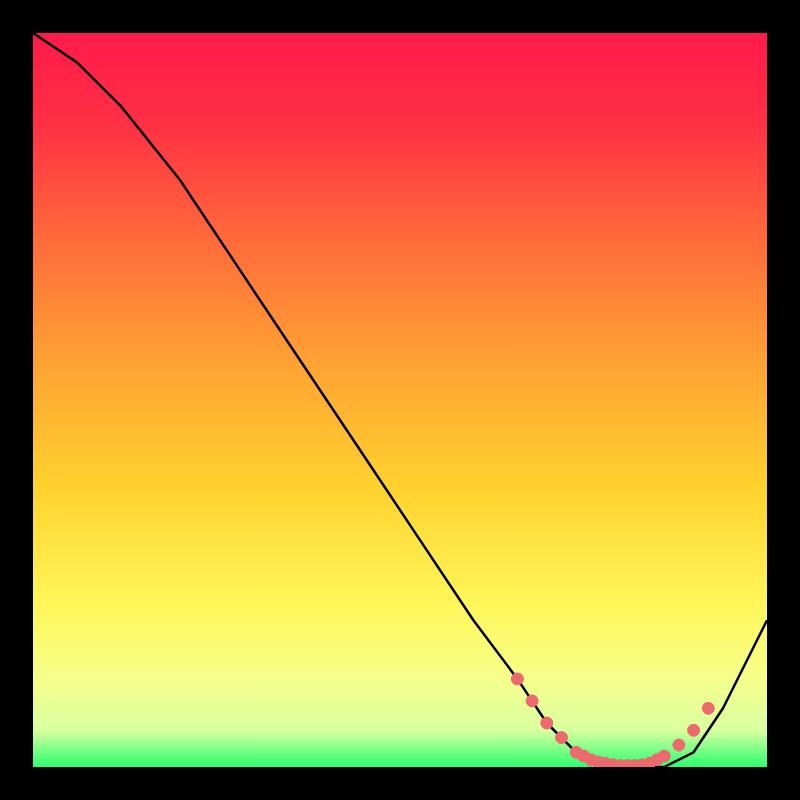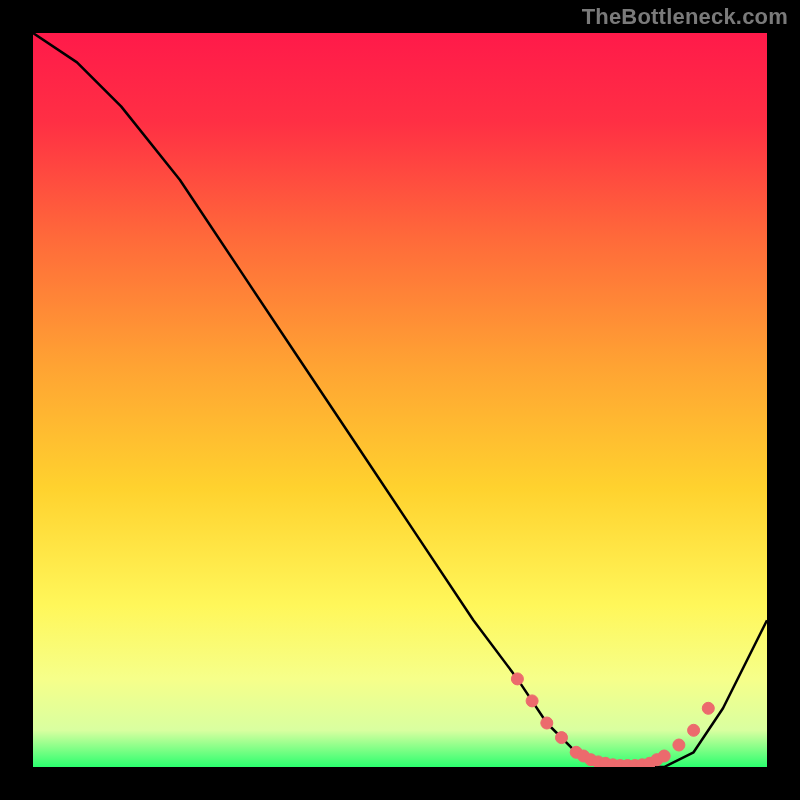--- a/index.html
+++ b/index.html
@@ -33,21 +33,20 @@
     top: 33px;
     width: 734px;
     height: 734px;
   }
   svg { display: block; }
 </style>
 </head>
 <body>
 <div class="frame">
 
-  <div class="watermark">TheBottleneck.com</div>
 
   <div class="plot">
     <svg id="chartSvg" width="734" height="734" viewBox="0 0 734 734">
       <defs>
         <linearGradient id="bgGrad" x1="0" y1="0" x2="0" y2="1">
           <stop offset="0%" stop-color="#ff1a4a"></stop>
           <stop offset="12%" stop-color="#ff2f44"></stop>
           <stop offset="28%" stop-color="#ff6a3a"></stop>
           <stop offset="45%" stop-color="#ffa233"></stop>
           <stop offset="62%" stop-color="#ffd22e"></stop>

